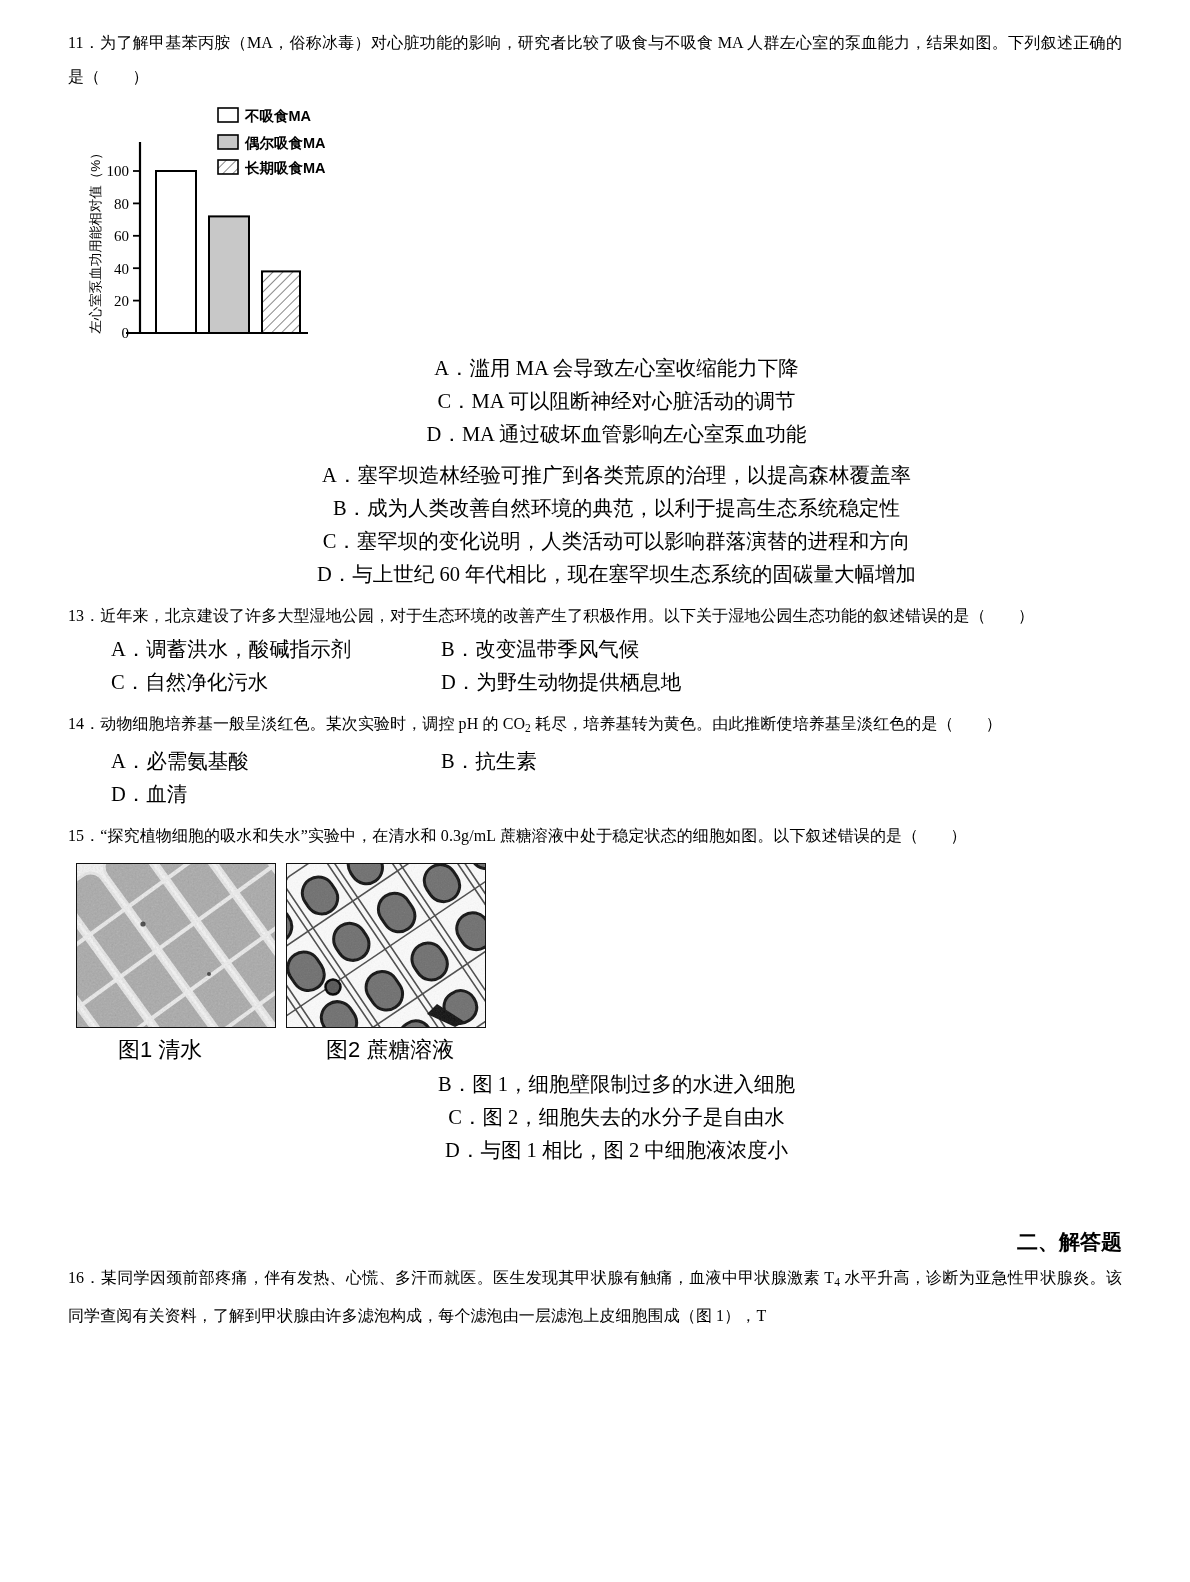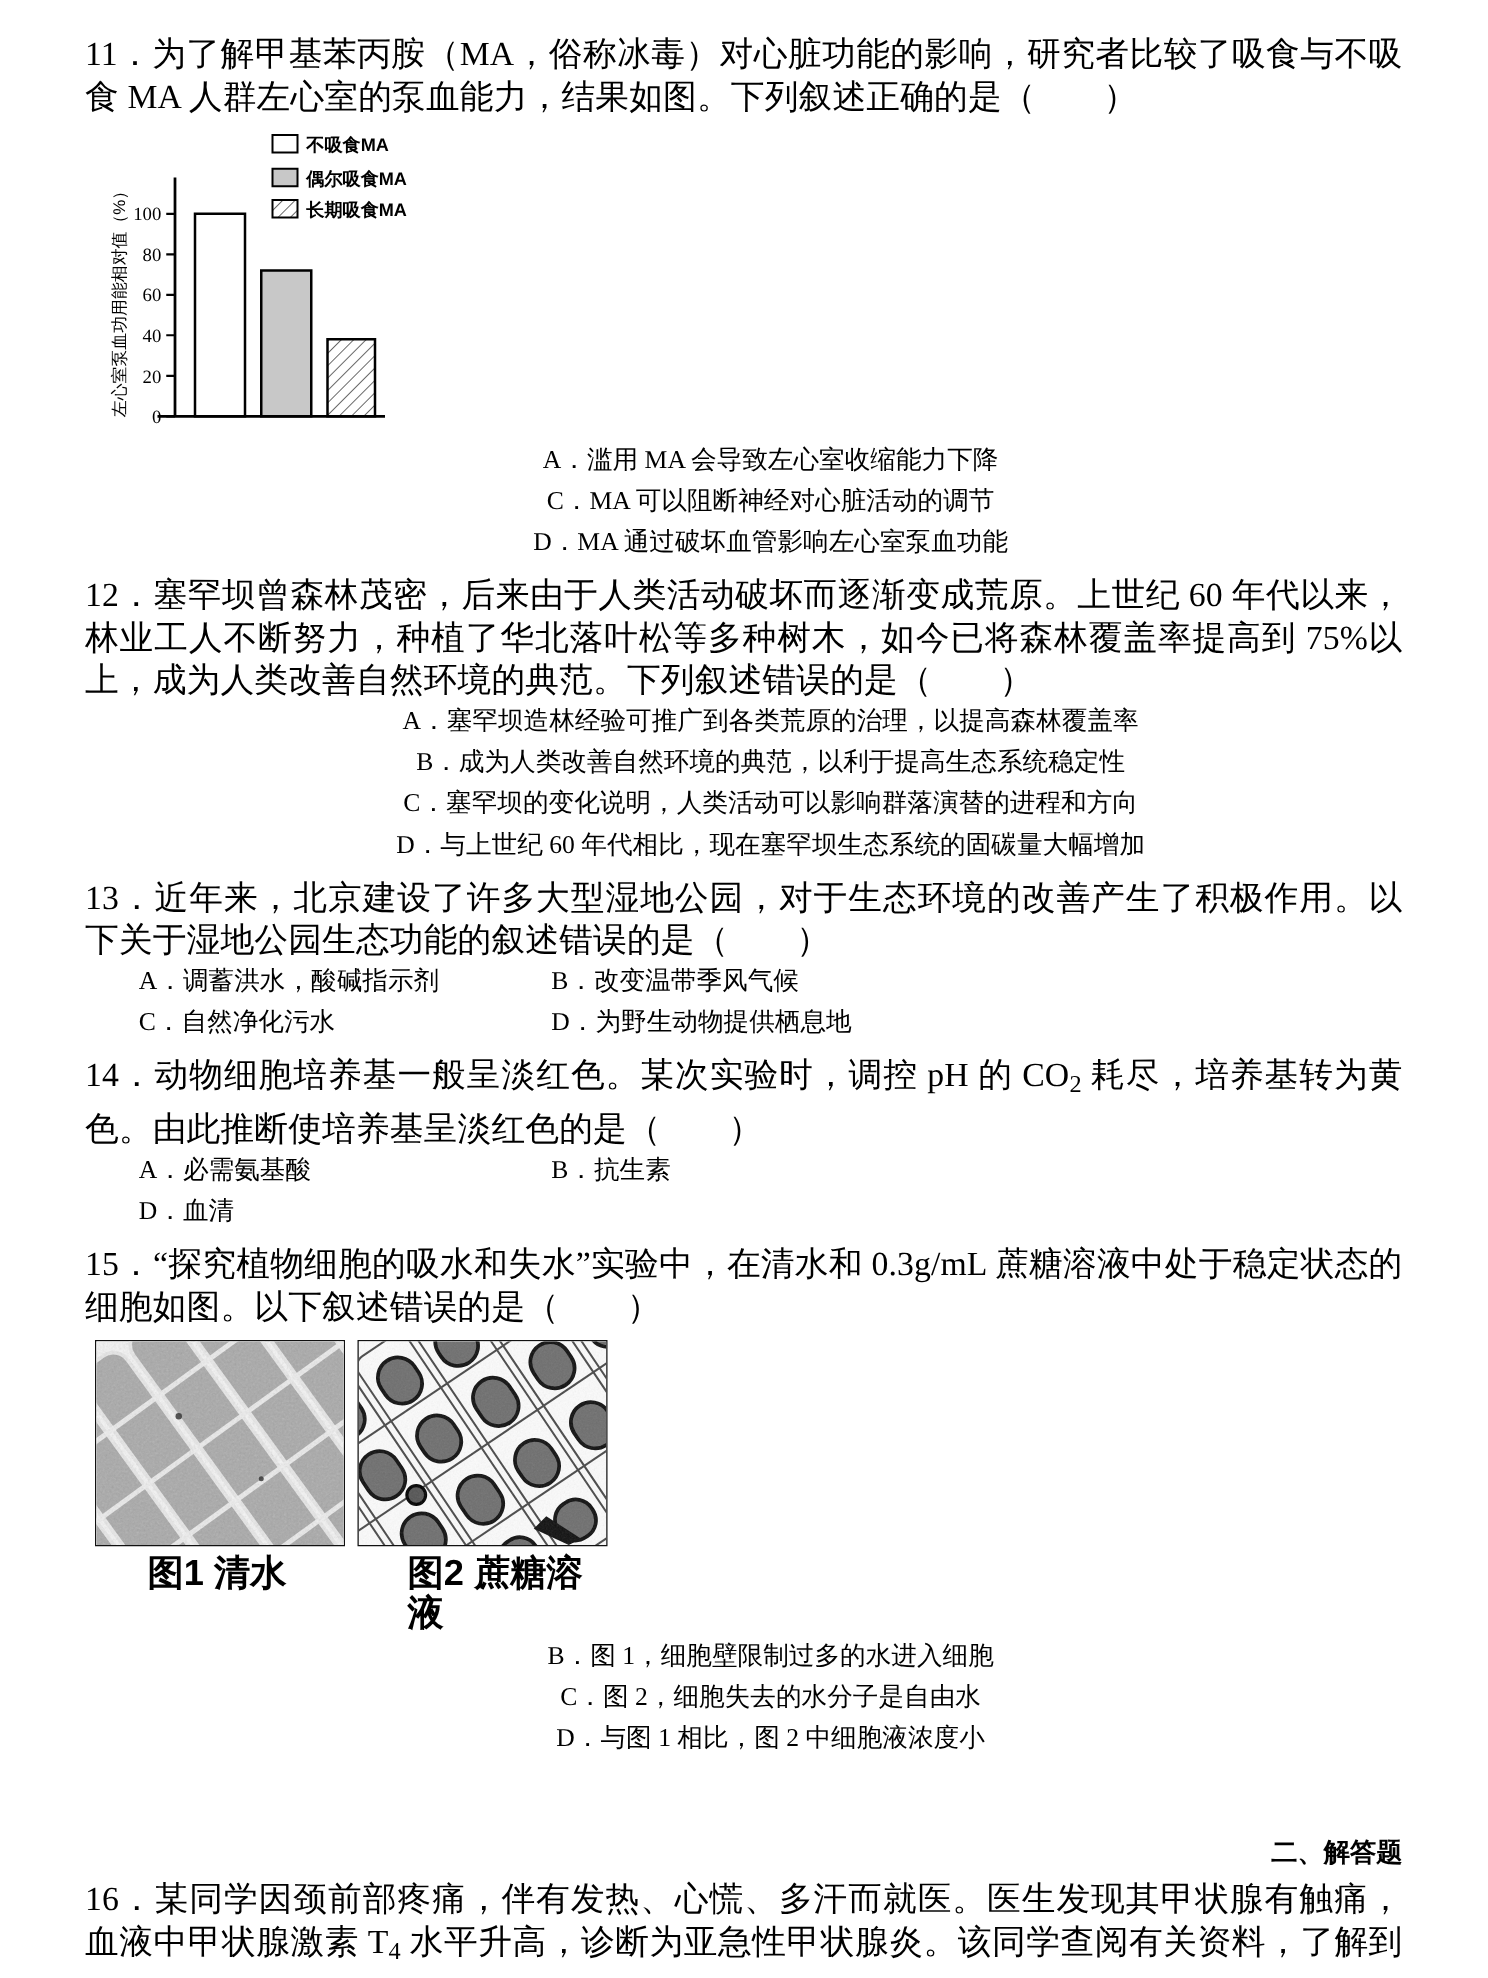--- a/index.html
+++ b/index.html
@@ -24,21 +24,21 @@
   }
   .content {
     position: absolute;
     left: 68px;
     top: 26px;
     width: 1054px;
   }
 
   
   .qline {
-    font-size: 27px;
+    font-size: 16px;
     line-height: 34px;
     text-align: justify;
     text-justify: inter-ideograph;
     letter-spacing: 0.1px;
   }
   .qblock {
     margin-bottom: 2px;
   }
   .opt {
     font-size: 20.5px;
@@ -83,22 +83,22 @@
     height: 163px;
     border: 1px solid #111;
     overflow: hidden;
     position: relative;
     background: #fdfdfd;
   }
   .micro svg { display: block; }
   .micro-caps {
     display: flex;
     margin: 6px 0 2px 8px;
-    font-size: 29px;
-    font-weight: bold;
+    font-size: 22px;
+    font-weight: normal;
     line-height: 32px;
     font-family: "Liberation Sans", "DejaVu Sans", sans-serif;
   }
   .micro-caps > span { width: 208px; padding-left: 42px; box-sizing: border-box; }
 </style>
 </head>
 <body>
 
 <div class="page">
   <div class="content">
@@ -153,21 +153,20 @@
       </div>
 
       <div class="opt">A．滥用 MA 会导致左心室收缩能力下降</div>
       <div class="opt">C．MA 可以阻断神经对心脏活动的调节</div>
       <div class="opt">D．MA 通过破坏血管影响左心室泵血功能</div>
     </div>
 
     <div class="gap-sm"></div>
 
     <div class="qblock">
-      <div class="qline">12．塞罕坝曾森林茂密，后来由于人类活动破坏而逐渐变成荒原。上世纪 60 年代以来，林业工人不断努力，种植了华北落叶松等多种树木，如今已将森林覆盖率提高到 75%以上，成为人类改善自然环境的典范。下列叙述错误的是（　　）</div>
       <div class="opt">A．塞罕坝造林经验可推广到各类荒原的治理，以提高森林覆盖率</div>
       <div class="opt">B．成为人类改善自然环境的典范，以利于提高生态系统稳定性</div>
       <div class="opt">C．塞罕坝的变化说明，人类活动可以影响群落演替的进程和方向</div>
       <div class="opt">D．与上世纪 60 年代相比，现在塞罕坝生态系统的固碳量大幅增加</div>
     </div>
 
     <div class="gap-sm"></div>
 
     <div class="qblock">
       <div class="qline">13．近年来，北京建设了许多大型湿地公园，对于生态环境的改善产生了积极作用。以下关于湿地公园生态功能的叙述错误的是（　　）</div>

